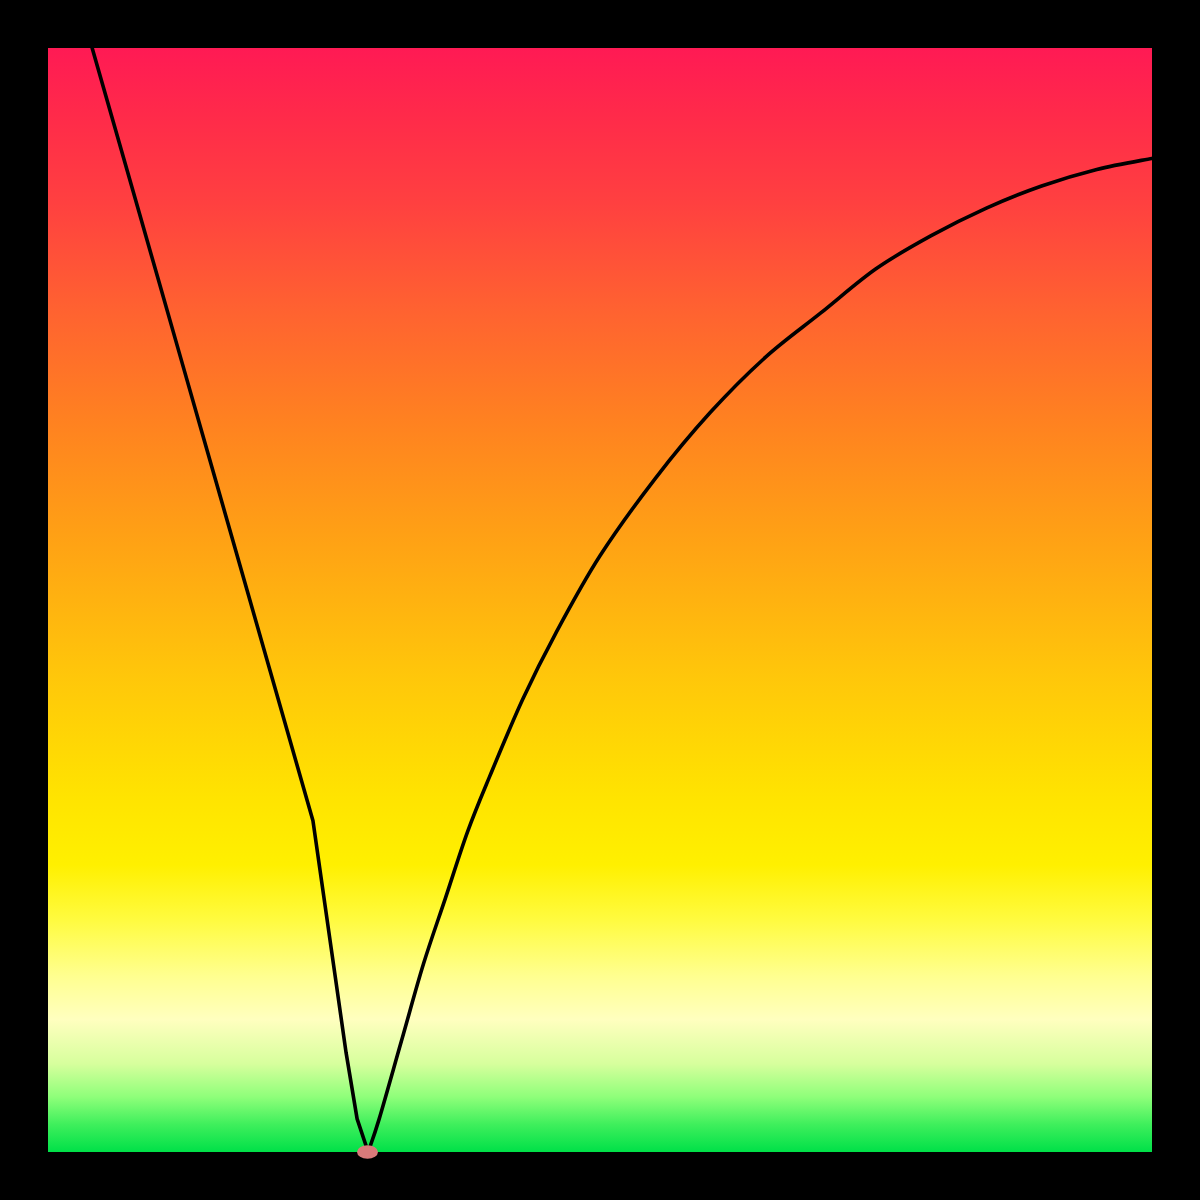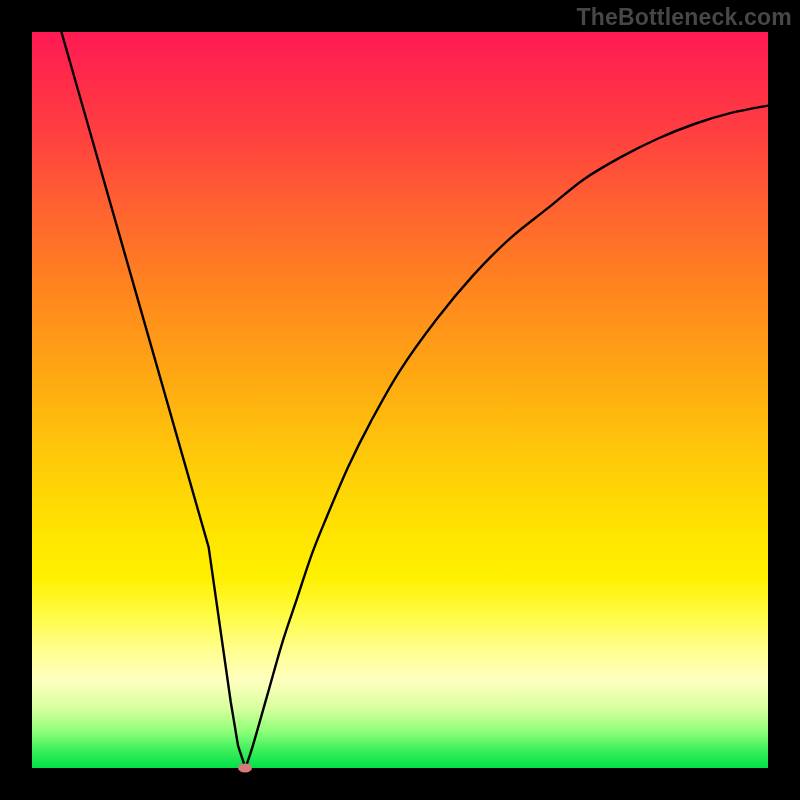--- a/index.html
+++ b/index.html
@@ -65,20 +65,19 @@
     height: 9px;
     border-radius: 50%;
     background: #d97a7a;
     transform: translate(-50%, -50%);
   }
 </style>
 </head>
 <body>
 
 <div class="frame">
-  <div class="watermark">TheBottleneck.com</div>
   <div class="plot">
     <svg class="curve" viewBox="0 0 736 736" preserveAspectRatio="none">
       <path id="curve-path" fill="none" stroke="#000" stroke-width="2.4" stroke-linejoin="round" stroke-linecap="round" d="M 29.44 0 L 44.16 51.51999999999998 L 58.88 103.03999999999996 L 73.60000000000001 154.55999999999995 L 88.32 206.08000000000004 L 103.04 257.59999999999997 L 117.76 309.12 L 132.48 360.64 L 147.20000000000002 412.16 L 161.92 463.68 L 176.64 515.2 L 191.36 618.24 L 198.72000000000003 669.76 L 206.08 713.92 L 213.44 736 C 214.66666666666666 732.3199999999999 217.11999999999998 726.1866666666666 220.79999999999998 713.92 C 224.48 701.6533333333333 230.61333333333334 679.5733333333333 235.52 662.4 C 240.42666666666668 645.2266666666667 245.33333333333334 626.8266666666666 250.24 610.88 C 255.14666666666668 594.9333333333334 260.0533333333333 581.44 264.96 566.72 C 269.8666666666667 552 274.7733333333333 536.0533333333333 279.68 522.56 C 284.5866666666667 509.0666666666666 288.2666666666667 500.47999999999996 294.40000000000003 485.76 C 300.53333333333336 471.04 309.12 450.18666666666667 316.48 434.24 C 323.84000000000003 418.29333333333335 329.97333333333336 406.0266666666667 338.56 390.08000000000004 C 347.14666666666665 374.1333333333334 356.96 355.7333333333333 368 338.55999999999995 C 379.04 321.3866666666666 392.53333333333336 302.9866666666667 404.8 287.04 C 417.06666666666666 271.09333333333336 429.3333333333333 256.37333333333333 441.59999999999997 242.88 C 453.8666666666666 229.38666666666666 466.1333333333334 217.12000000000003 478.40000000000003 206.08000000000004 C 490.6666666666667 195.04000000000005 502.9333333333333 186.45333333333335 515.1999999999999 176.64 C 527.4666666666666 166.82666666666663 539.7333333333333 155.7866666666666 552 147.19999999999993 C 564.2666666666667 138.61333333333326 576.5333333333334 131.86666666666665 588.8000000000001 125.12 C 601.0666666666667 118.37333333333335 613.3333333333334 112.24000000000002 625.6 106.72000000000003 C 637.8666666666667 101.20000000000003 650.1333333333333 96.29333333333334 662.4 92 C 674.6666666666666 87.70666666666666 686.9333333333333 84.0266666666667 699.1999999999999 80.96000000000004 C 711.4666666666666 77.89333333333337 729.8666666666667 74.8266666666667 736 73.60000000000002"></path>
     </svg>
     <div id="min-marker" class="marker" style="left: 213.44px; top: 736px; background: rgb(217, 122, 122);"></div>
   </div>
 </div>
 
 </body></html>

